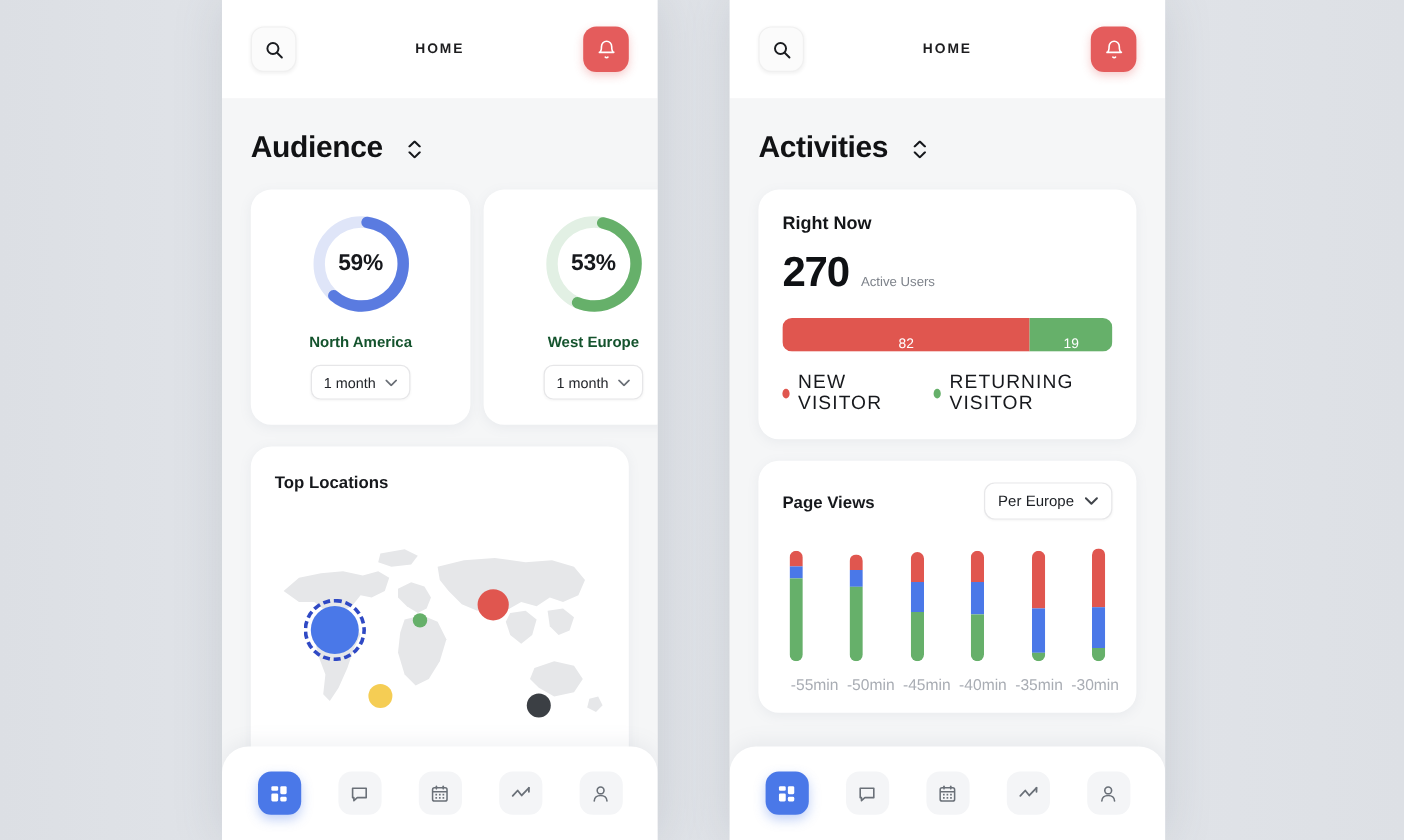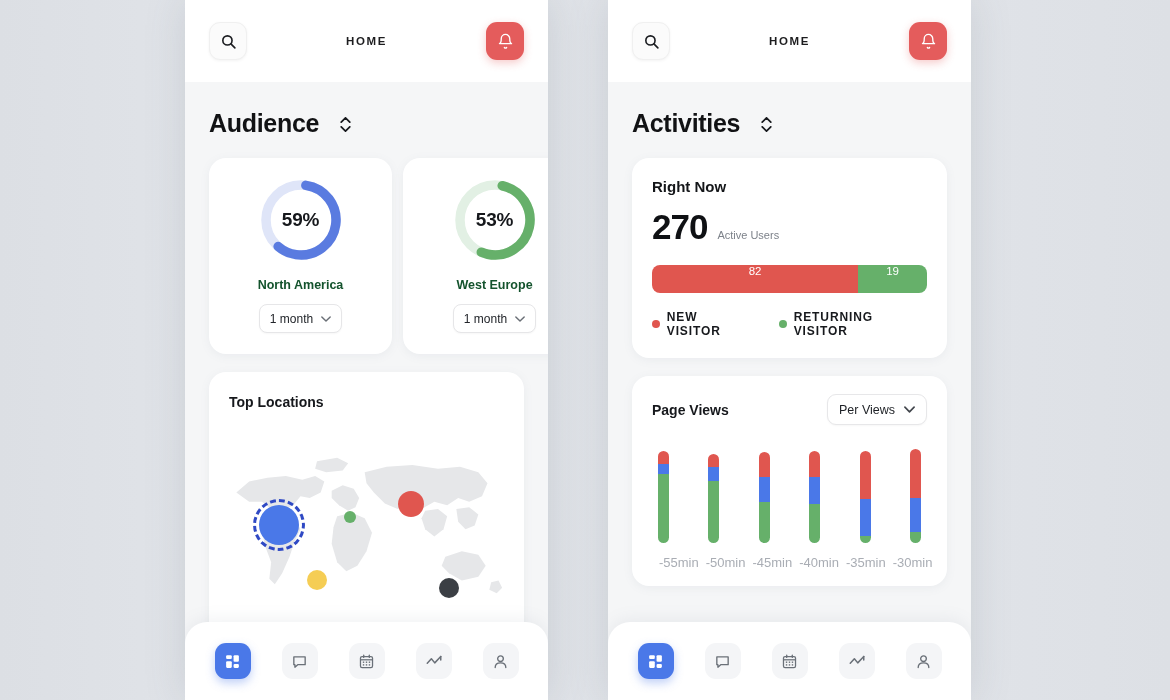--- a/index.html
+++ b/index.html
@@ -133,27 +133,27 @@
   .rn-numrow { display: flex; align-items: baseline; gap: 10px; margin-top: 12px; }
   .rn-num { font-size: 35px; font-weight: bold; color: #0f1114; letter-spacing: -1px; }
   .rn-sub { font-size: 11px; color: #7d828a; }
   .stackbar {
     margin-top: 18px;
     height: 28px; width: 100%;
     border-radius: 8px; overflow: hidden;
     display: flex;
   }
   .seg {
-    display: flex; align-items: flex-start; justify-content: center;
+    display: flex; align-items: flex-end; justify-content: center;
     font-size: 11.5px; color: #fff; font-weight: normal;
   }
   .legend { display: flex; gap: 26px; margin-top: 17px; align-items: center; }
   .legend-item { display: flex; align-items: center; gap: 7px; }
   .legend-dot { width: 8px; height: 8px; border-radius: 50%; }
-  .legend-text { font-size: 12px; font-weight: bold; letter-spacing: .9px; color: #17191d; }
+  .legend-text { font-size: 16px; font-weight: normal; letter-spacing: .9px; color: #17191d; }
 
   .pv-card { margin-top: 18px; padding: 18px 20px 16px; }
   .pv-head { display: flex; align-items: center; justify-content: space-between; }
   .pv-select {
     height: 31px; padding: 0 11px;
     border: 1px solid #e7e7e9; border-radius: 9px; background: #fff;
     display: flex; align-items: center; gap: 9px;
     font-size: 12.5px; color: #1d2025;
     box-shadow: 0 1px 2px rgba(0,0,0,.035);
   }
@@ -412,21 +412,21 @@
             <span class="legend-dot" style="background:#66b06a;"></span>
             <span class="legend-text">RETURNING VISITOR</span>
           </div>
         </div>
       </div>
 
       <div class="card pv-card">
         <div class="pv-head">
           <div class="card-title">Page Views</div>
           <div class="pv-select">
-            <span>Per Views</span>
+            <span>Per Europe</span>
             <svg width="11" height="7" viewBox="0 0 12 7" fill="none" stroke="#42464c" stroke-width="1.8" stroke-linecap="round" stroke-linejoin="round">
                 <polyline points="1,1 6,6 11,1"></polyline>
               </svg>
           </div>
         </div>
 
         <div class="bars">
           <div class="bar" style="height:100%;">
             <div class="bar-seg" style="height:14%;background:#e0564f;"></div>
             <div class="bar-seg" style="height:11%;background:#4a78e8;"></div>

